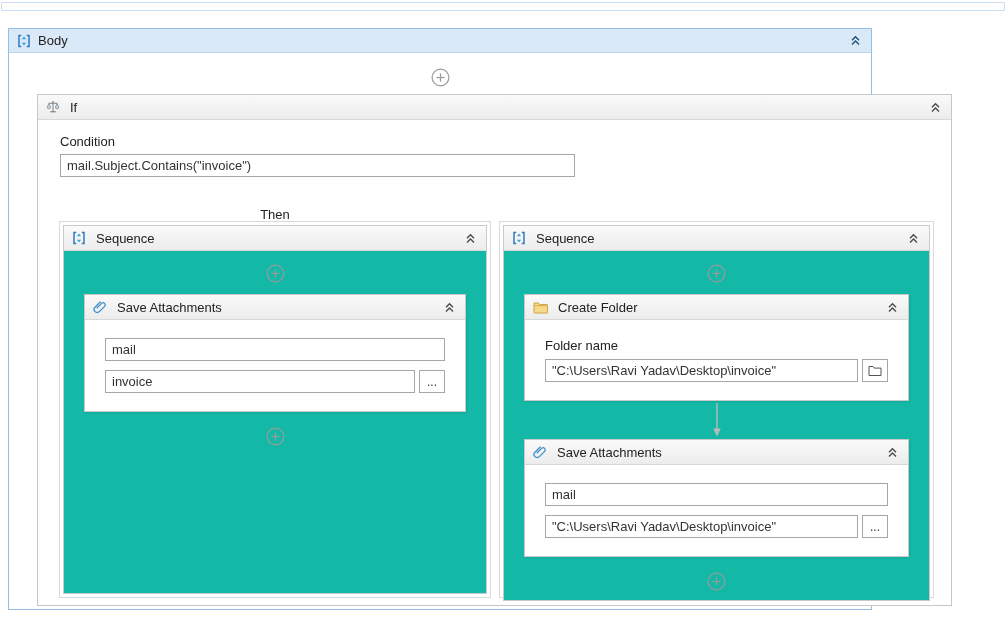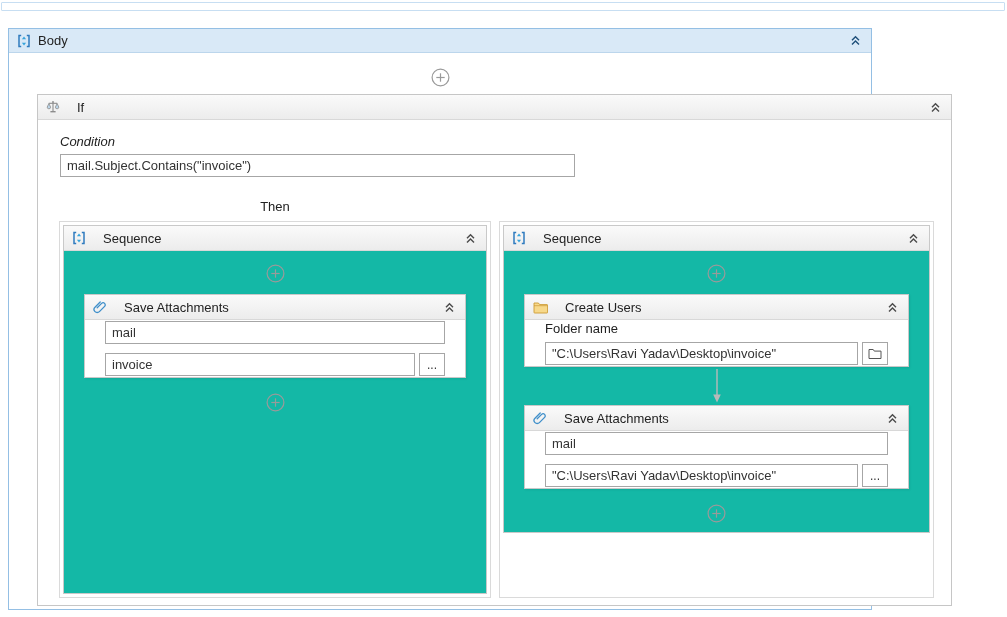--- a/index.html
+++ b/index.html
@@ -25,43 +25,43 @@
   .plus-row { display:flex; justify-content:center; }
   .body-plus { margin-top:14px; }
   .plus-btn { width:20px; height:20px; display:flex; align-items:center; justify-content:center; cursor:pointer; }
   
   .if-box {
     position:absolute; left:28px; top:65px; width:915px; height:512px;
     border:1px solid #c6c6c6; background:#fff;
   }
   .gray-header {
     background:linear-gradient(#fafafa,#ececec); border-bottom:1px solid #d8d8d8;
-    height:25px; display:flex; align-items:center; gap:17px; padding:0 8px; flex:0 0 auto;
-  }
-  .condition-label { margin:14px 0 5px 22px; font-size:13px; color:#222;font-style:italic; }
+    height:25px; display:flex; align-items:center; gap:10px; padding:0 8px; flex:0 0 auto;
+  }
+  .condition-label { margin:14px 0 5px 22px; font-size:13px; color:#222; }
   .condition-input {
     display:block; margin-left:22px; width:515px; height:23px;
     border:1px solid #a6a6a6; padding:0 6px; font:13px "Liberation Sans",sans-serif; color:#333; background:#fff;
   }
-  .branch-labels { position:absolute; top:104px; left:0; width:100%; height:18px; }
+  .branch-labels { position:absolute; top:112px; left:0; width:100%; height:18px; }
   .then-label { position:absolute; left:21px; width:432px; text-align:center; color:#222; }
   .else-label { position:absolute; left:461px; width:435px; text-align:center; color:#222; }
   .columns { position:absolute; top:126px; left:21px; bottom:7px; display:flex; gap:8px; }
   .branch-col { border:1px solid #dadada; background:#fff; padding:3px; }
   .then-col { width:432px; }
   .else-col { width:435px; }
   .seq-card { border:1px solid #c9c9c9; background:#14b8a6; display:flex; flex-direction:column; }
   .then-seq { height:100%; }
   .seq-plus { display:flex; justify-content:center; margin:12px 0 9px 0; }
   
   .activity-card {
     margin:2px 20px; border:1px solid #c9c9c9; background:#fff;
     box-shadow:1px 1px 2px rgba(0,0,0,0.08);
   }
-  .activity-body { padding:1px 20px; display:flex; flex-direction:column; gap:9px; }
+  .activity-body { padding:18px 20px; display:flex; flex-direction:column; gap:9px; }
   .text-input {
     height:23px; width:100%; border:1px solid #a6a6a6; padding:0 6px;
     font:13px "Liberation Sans",sans-serif; color:#333; background:#fff;
   }
   .field-label { font-size:13px; color:#222; margin-bottom:-3px; }
   .input-row { display:flex; gap:4px; align-items:center; }
   .input-row .text-input { flex:1; width:auto; }
   .small-btn {
     width:26px; height:23px; flex:0 0 26px; border:1px solid #a6a6a6; background:#fff;
     display:flex; align-items:center; justify-content:center;
@@ -233,21 +233,21 @@
             </div>
 
             <div class="activity-card">
               <div class="gray-header">
                 <span class="icon">
                   <svg width="15" height="13" viewBox="0 0 15 13">
                     <path d="M1 2 h4.4 l1.3 1.6 H14 a0.6 0.6 0 0 1 0.6 0.6 V11.4 a0.6 0.6 0 0 1 -0.6 0.6 H1.6 A0.6 0.6 0 0 1 1 11.4 Z" fill="#f7d98b" stroke="#cc9a33" stroke-width="0.9"></path>
                     <path d="M1 4.7 H14.6" stroke="#cc9a33" stroke-width="0.7"></path>
                   </svg>
                 </span>
-                <span class="header-title">Create Users</span>
+                <span class="header-title">Create Folder</span>
                 <span class="collapse">
                   <svg width="11" height="11" viewBox="0 0 11 11">
                     <path d="M2 5.2 L5.5 1.8 L9 5.2" fill="none" stroke="currentColor" stroke-width="1.4"></path>
                     <path d="M2 9.4 L5.5 6 L9 9.4" fill="none" stroke="currentColor" stroke-width="1.4"></path>
                   </svg>
                 </span>
               </div>
               <div class="activity-body">
                 <div class="field-label">Folder name</div>
                 <div class="input-row">

